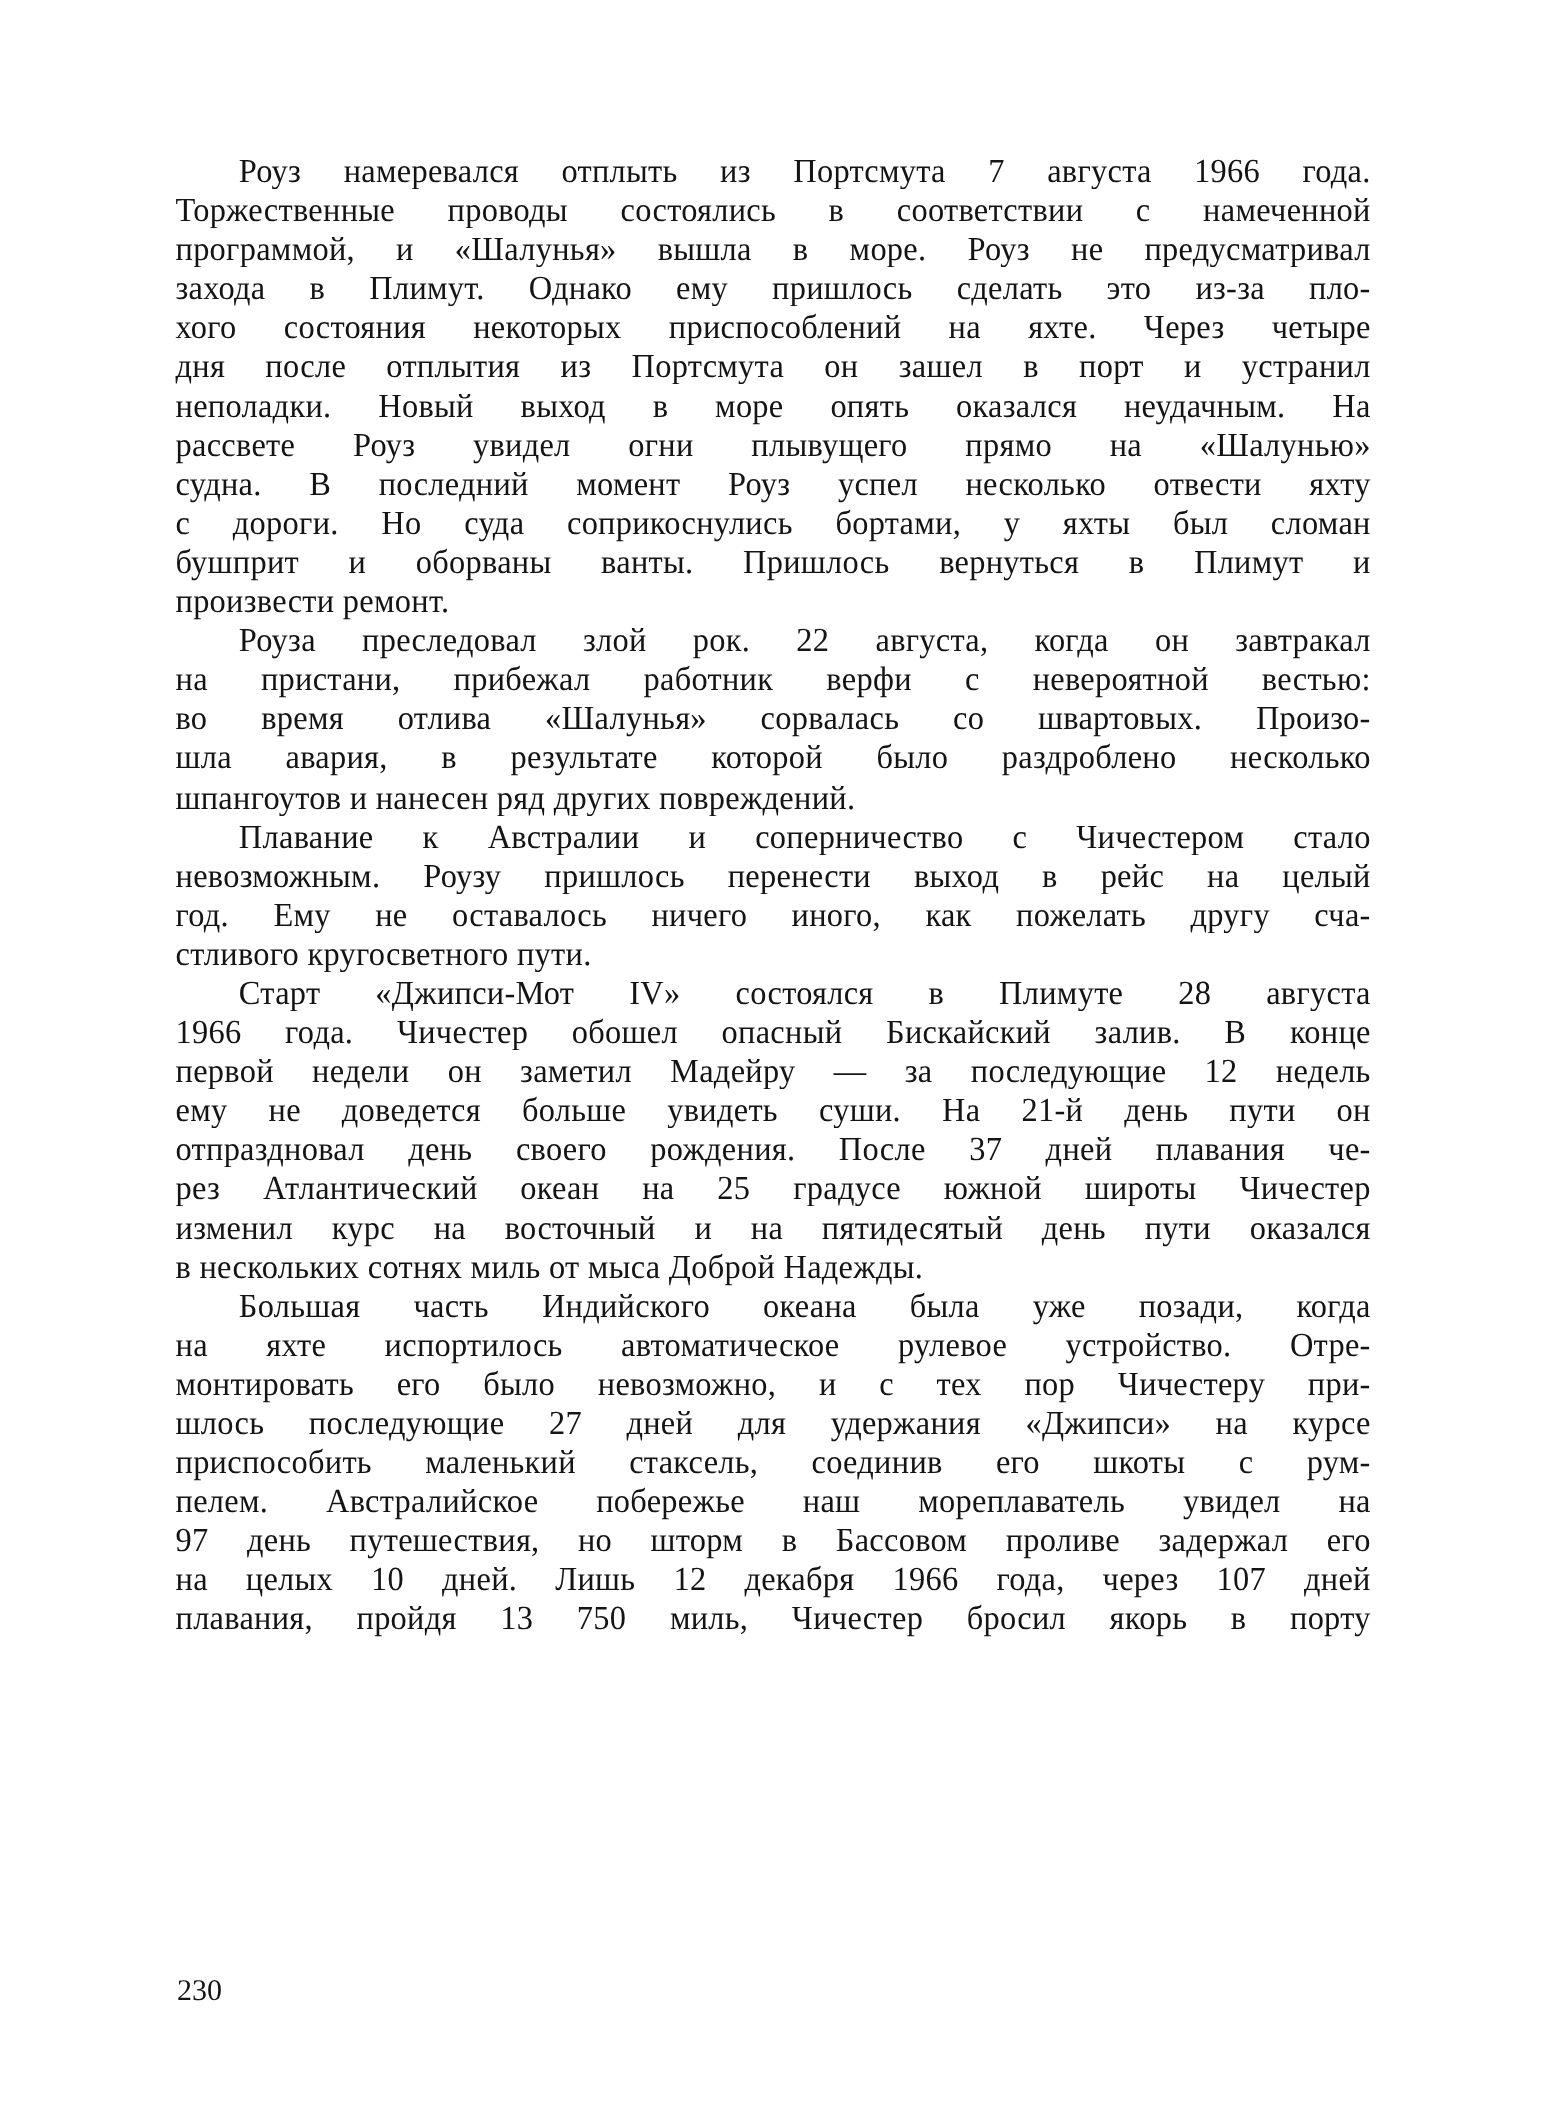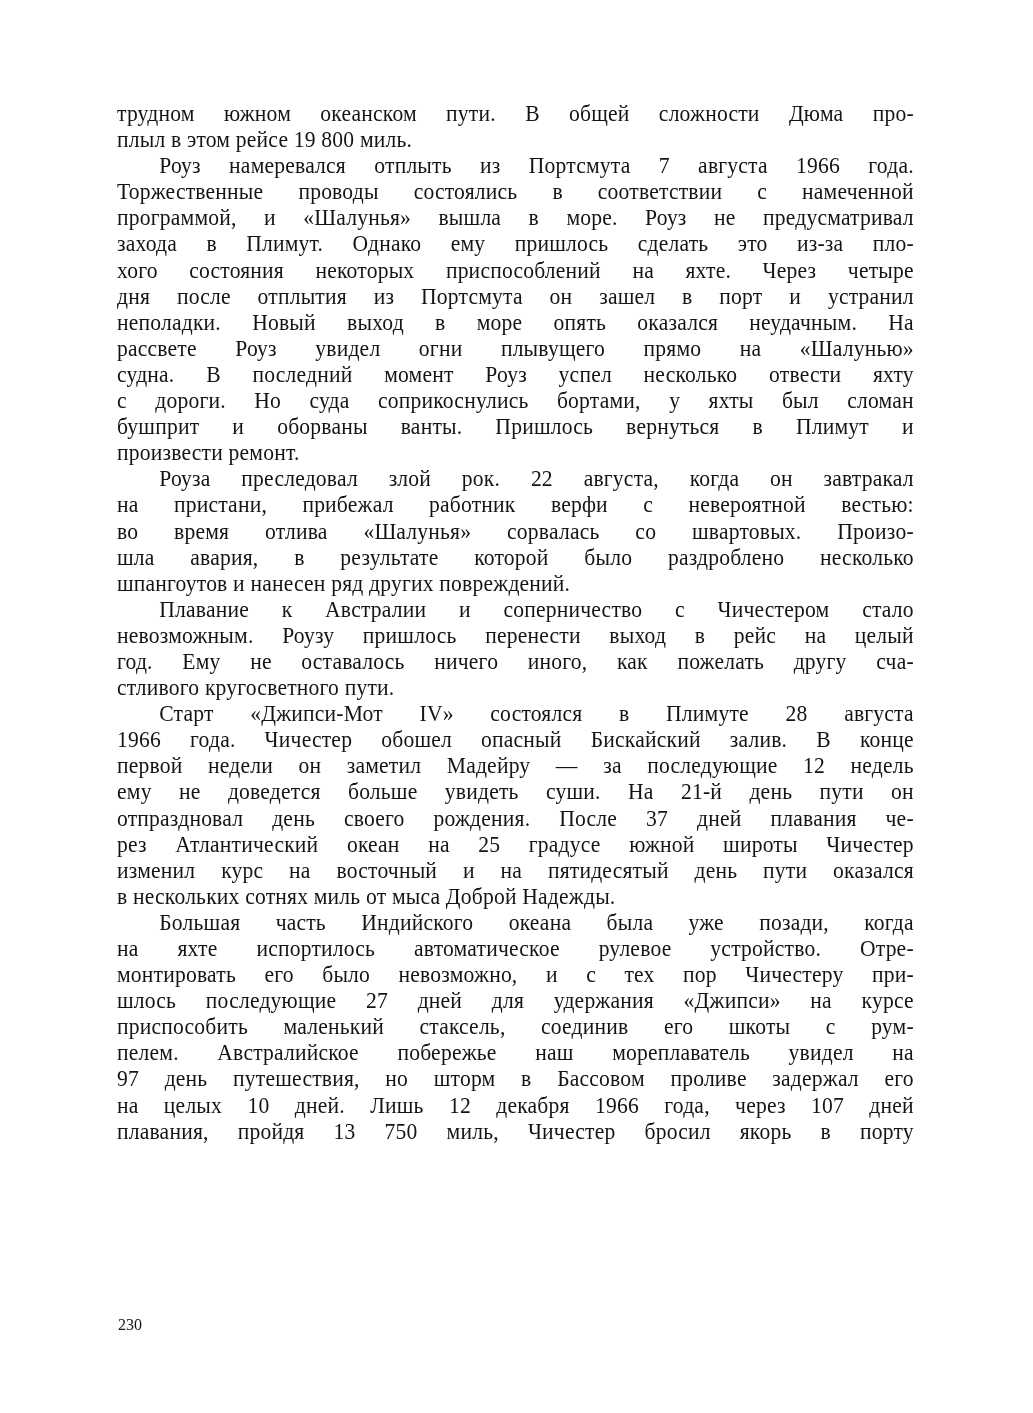--- a/index.html
+++ b/index.html
@@ -17,31 +17,27 @@
     letter-spacing: 0.2px;
     transform: scaleX(0.96);
     transform-origin: left center;
     width: 830px;
   }
   .line.indent { padding-left: 44px; width: 786px; }
   .line.last { text-align-last: left; }
   .page-number {
     position: absolute; left: 118px; top: 1316px;
     font-family: "Liberation Serif", "DejaVu Serif", serif;
-    font-size: 16px; color: #141414; text-align: right;
+    font-size: 20px; color: #141414; text-align: right;
   }
 </style>
 </head>
 <body>
 
 <div class="page" id="page-body">
-    <div>
-      <div class="line">трудном южном океанском пути. В общей сложности Дюма про-</div>
-      <div class="line last">плыл в этом рейсе 19 800 миль.</div>
-    </div>
     <div>
       <div class="line indent">Роуз намеревался отплыть из Портсмута 7 августа 1966 года.</div>
       <div class="line">Торжественные проводы состоялись в соответствии с намеченной</div>
       <div class="line">программой, и «Шалунья» вышла в море. Роуз не предусматривал</div>
       <div class="line">захода в Плимут. Однако ему пришлось сделать это из-за пло-</div>
       <div class="line">хого состояния некоторых приспособлений на яхте. Через четыре</div>
       <div class="line">дня после отплытия из Портсмута он зашел в порт и устранил</div>
       <div class="line">неполадки. Новый выход в море опять оказался неудачным. На</div>
       <div class="line">рассвете Роуз увидел огни плывущего прямо на «Шалунью»</div>
       <div class="line">судна. В последний момент Роуз успел несколько отвести яхту</div>

